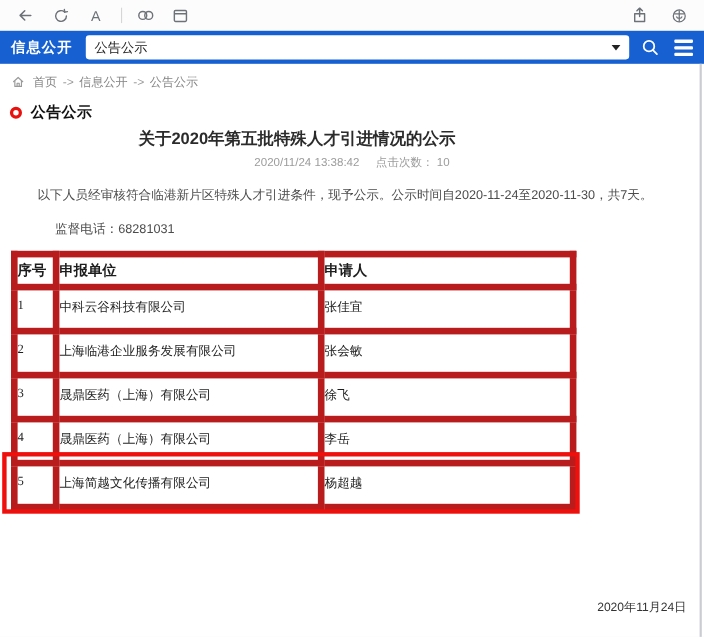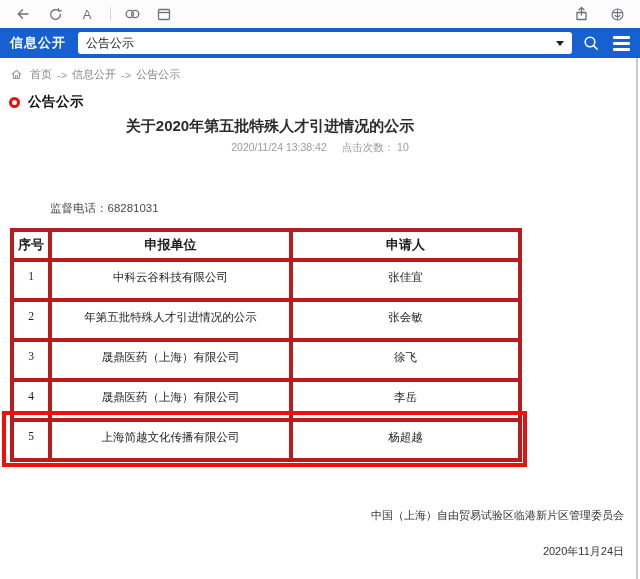--- a/index.html
+++ b/index.html
@@ -86,21 +86,21 @@
   }
 
   
   .table-wrap { position: absolute; top: 228px; left: 10px; }
   table.pub-table {
     border-collapse: collapse;
     font-family: "Liberation Serif", serif;
     color: #1d1d1d; table-layout: fixed;
   }
   table.pub-table th, table.pub-table td {
-    border: 4px solid #b91c1c; text-align: center; margin-top: 22px;
+    border: 6px solid #b91c1c; text-align: left; margin-top: 22px;
   }
   table.pub-table th {
     height: 30px; font-size: 13px; font-weight: bold; vertical-align: middle;
   }
   table.pub-table td {
     height: 40px; font-size: 11.5px; vertical-align: top; padding-top: 8px;
   }
   .col-no { width: 38px; }
   .col-company { width: 241px; }
   .col-applicant { width: 229px; }
@@ -211,20 +211,21 @@
   <div class="section-header">
     <span class="red-ring"></span>
     <span class="section-title">公告公示</span>
   </div>
 
   <div class="article-title">关于2020年第五批特殊人才引进情况的公示</div>
   <div class="article-meta">
     <span class="meta-date">2020/11/24 13:38:42</span>
     <span class="meta-hits">点击次数： 10</span>
   </div>
+  <div class="article-body">以下人员经审核符合临港新片区特殊人才引进条件，现予公示。公示时间自2020-11-24至2020-11-30，共7天。</div>
   <div class="article-phone">监督电话：68281031</div>
 
   <div class="table-wrap">
     <table class="pub-table">
       <colgroup>
         <col class="col-no">
           <col class="col-company">
           <col class="col-applicant">
       </colgroup>
       <thead>
@@ -235,21 +236,21 @@
         </tr>
       </thead>
       <tbody>
         <tr>
           <td>1</td>
           <td>中科云谷科技有限公司</td>
           <td>张佳宜</td>
         </tr>
         <tr>
           <td>2</td>
-          <td>年第五批特殊人才引进情况的公示</td>
+          <td>上海临港企业服务发展有限公司</td>
           <td>张会敏</td>
         </tr>
         <tr>
           <td>3</td>
           <td>晟鼎医药（上海）有限公司</td>
           <td>徐飞</td>
         </tr>
         <tr>
           <td>4</td>
           <td>晟鼎医药（上海）有限公司</td>
@@ -259,18 +260,17 @@
           <td>5</td>
           <td>上海简越文化传播有限公司</td>
           <td>杨超越</td>
         </tr>
       </tbody>
     </table>
   </div>
 
   <div class="highlight-box"></div>
 
-  <div class="footer-signature">中国（上海）自由贸易试验区临港新片区管理委员会</div>
   <div class="footer-date">2020年11月24日</div>
 
   <div class="scroll-track"></div>
 
 </div>
 
 </body></html>

